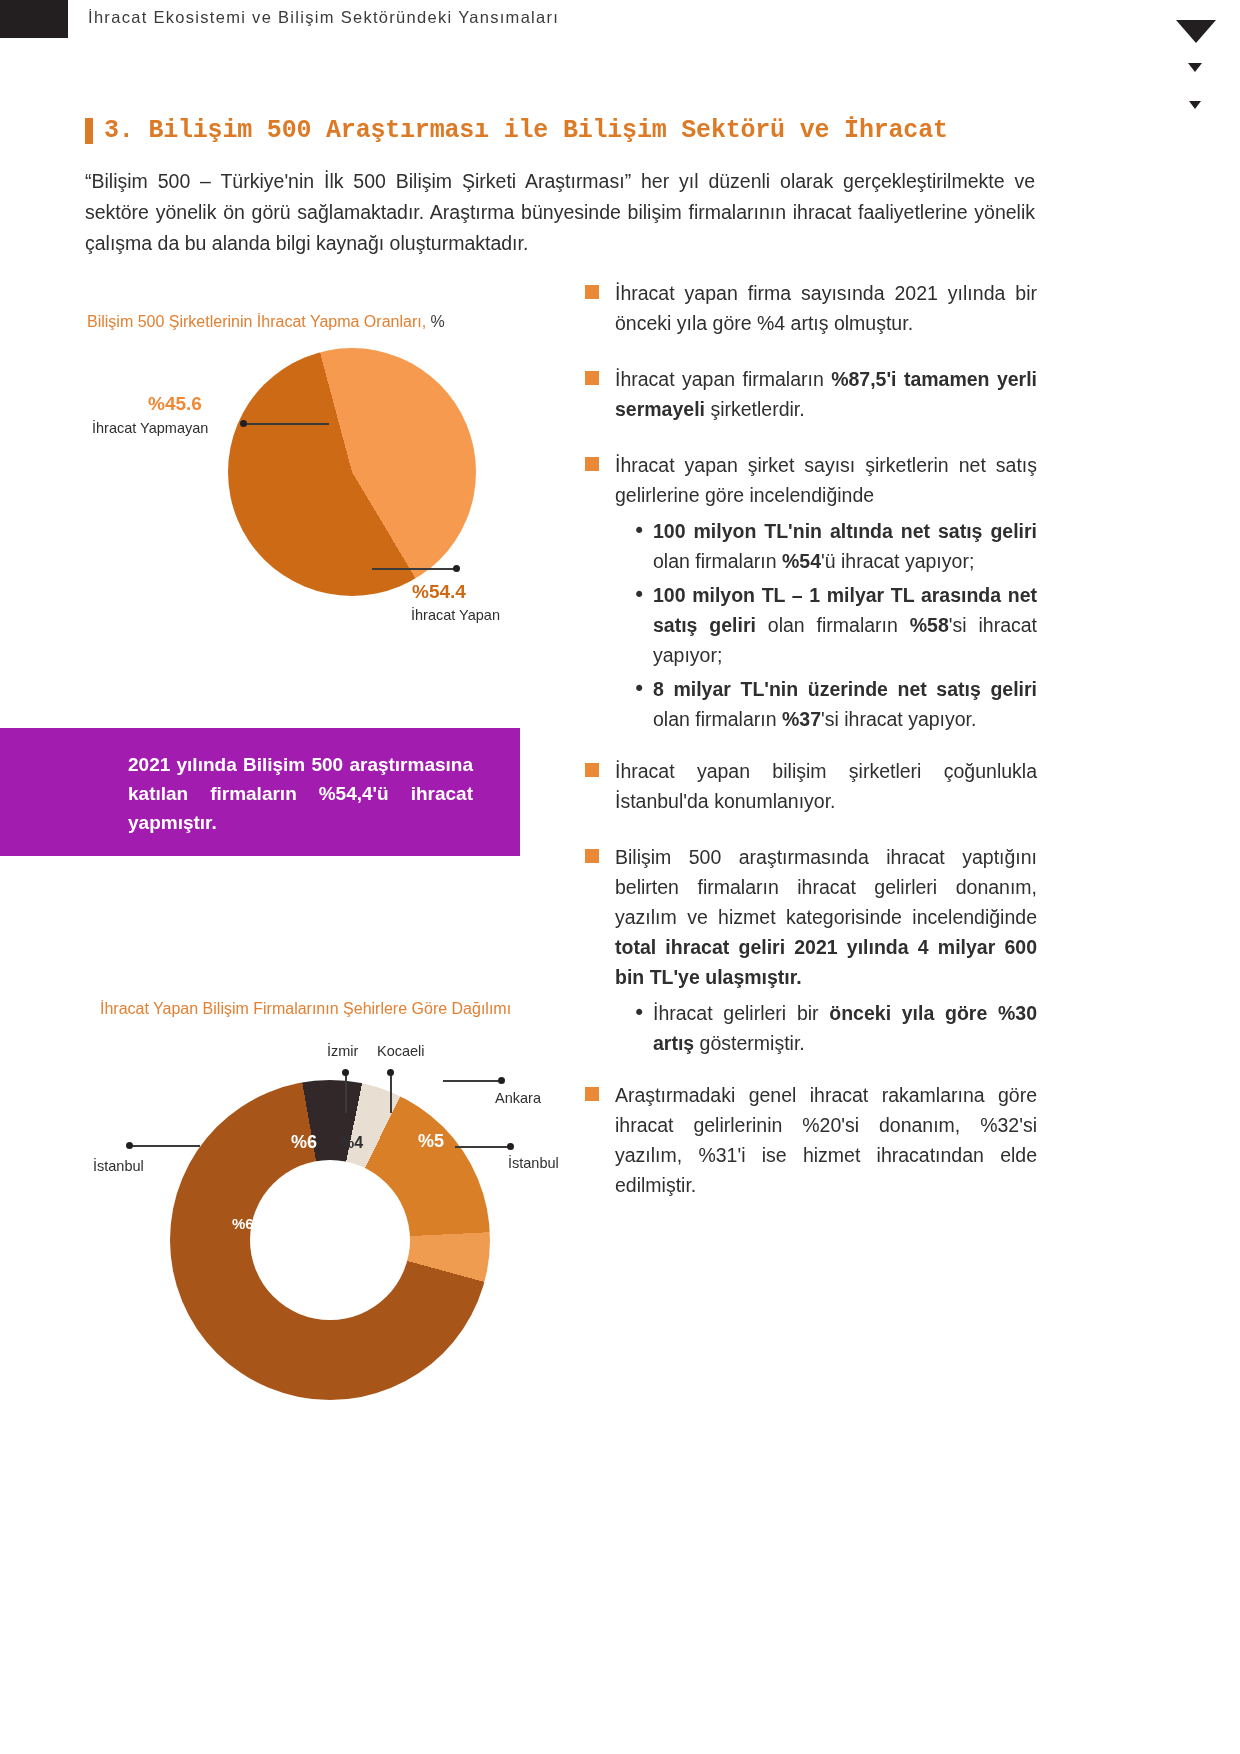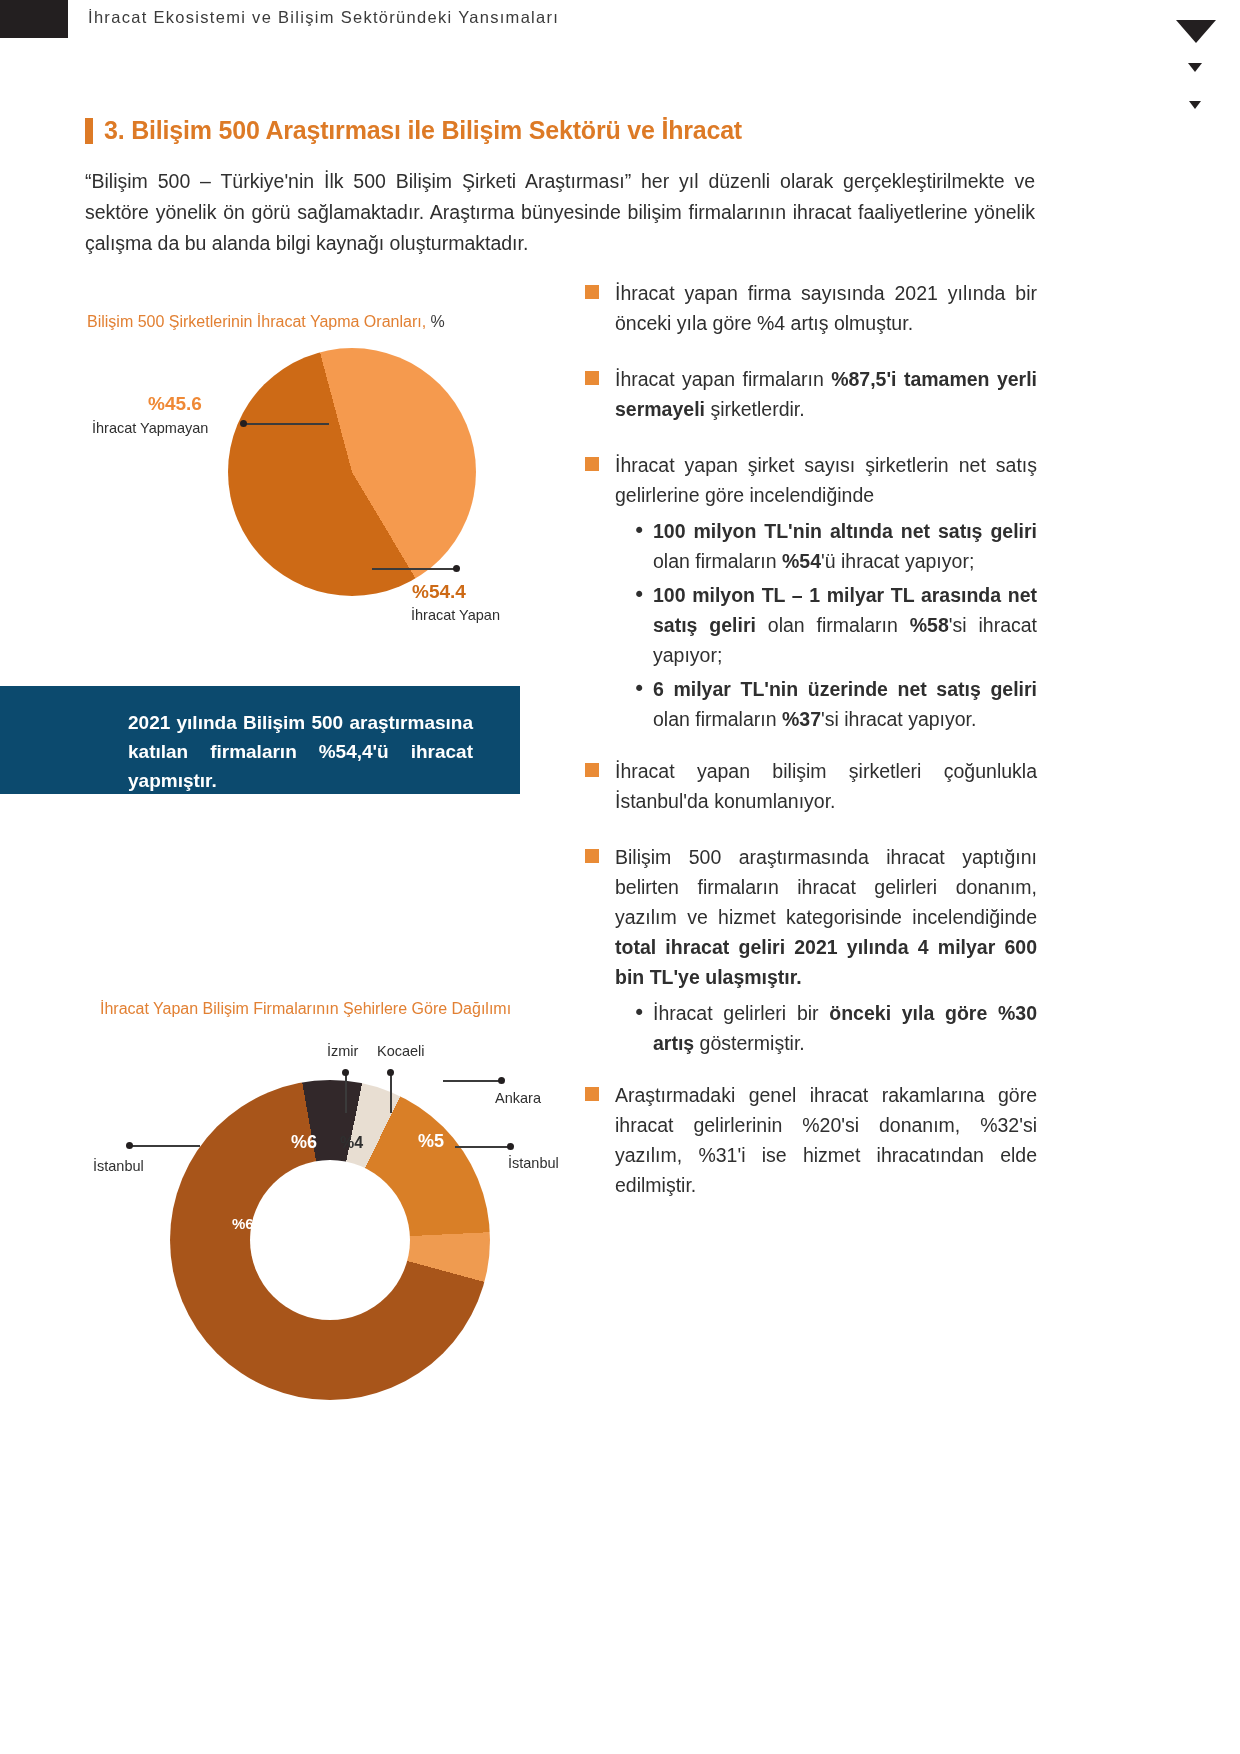--- a/index.html
+++ b/index.html
@@ -41,21 +41,21 @@
   }
 
   
   .section-heading {
     position: absolute; left: 85px; top: 116px;
     display: flex; align-items: center; gap: 11px;
   }
   .heading-bar { width: 8px; height: 26px; background: #dd7a26; }
   .heading-text {
     font-size: 25px; font-weight: bold; color: #dd7a26;
-    font-family: Liberation Sans, sans-serif; letter-spacing: -0.2px;
+    font-family: Liberation Mono, monospace; letter-spacing: -0.2px;
     white-space: nowrap;
     text-align: right;
   }
 
   
   .intro {
     position: absolute; left: 85px; top: 166px; width: 950px;
     font-size: 19.5px; line-height: 31px; color: #2f2f2f;
     text-align: justify; font-family: "Liberation Sans", sans-serif;
   }
@@ -92,22 +92,22 @@
     font-family: "Liberation Sans", sans-serif;
   }
   .leader { position: absolute; background: #3b3b3b; }
   .leader-dot {
     position: absolute; width: 7px; height: 7px; border-radius: 50%;
     background: #231f20;
   }
 
   
   .callout {
-    position: absolute; left: 0; top: 686px; width: 520px; height: 108px;
-    background: #0c4a6e;
+    position: absolute; left: 0; top: 728px; width: 520px; height: 128px;
+    background: #a21caf;
   }
   .callout-text {
     position: absolute; left: 128px; top: 22px; width: 345px;
     color: #ffffff; font-size: 19px; font-weight: bold; line-height: 29px;
     text-align: justify; font-family: "Liberation Sans", sans-serif;
   }
 
   
   .chart2-title {
     position: absolute; left: 92px; top: 1000px;
@@ -247,21 +247,21 @@
     <div class="sub-row">
       <div class="sub-dot">•</div>
       <div class="sub-text"><b>100 milyon TL'nin altında net satış geliri</b> olan firmaların <b>%54</b>'ü ihracat yapıyor;</div>
     </div>
     <div class="sub-row">
       <div class="sub-dot">•</div>
       <div class="sub-text"><b>100 milyon TL – 1 milyar TL arasında net satış geliri</b> olan firmaların <b>%58</b>'si ihracat yapıyor;</div>
     </div>
     <div class="sub-row">
       <div class="sub-dot">•</div>
-      <div class="sub-text"><b>6 milyar TL'nin üzerinde net satış geliri</b> olan firmaların <b>%37</b>'si ihracat yapıyor.</div>
+      <div class="sub-text"><b>8 milyar TL'nin üzerinde net satış geliri</b> olan firmaların <b>%37</b>'si ihracat yapıyor.</div>
     </div>
   </div>
 
   <div class="bullet-row">
     <div class="bullet-sq"></div>
     <div class="bullet-text">İhracat yapan bilişim şirketleri çoğunlukla İstanbul'da konumlanıyor.</div>
   </div>
 
   <div class="bullet-row" style="margin-bottom:6px;">
     <div class="bullet-sq"></div>

